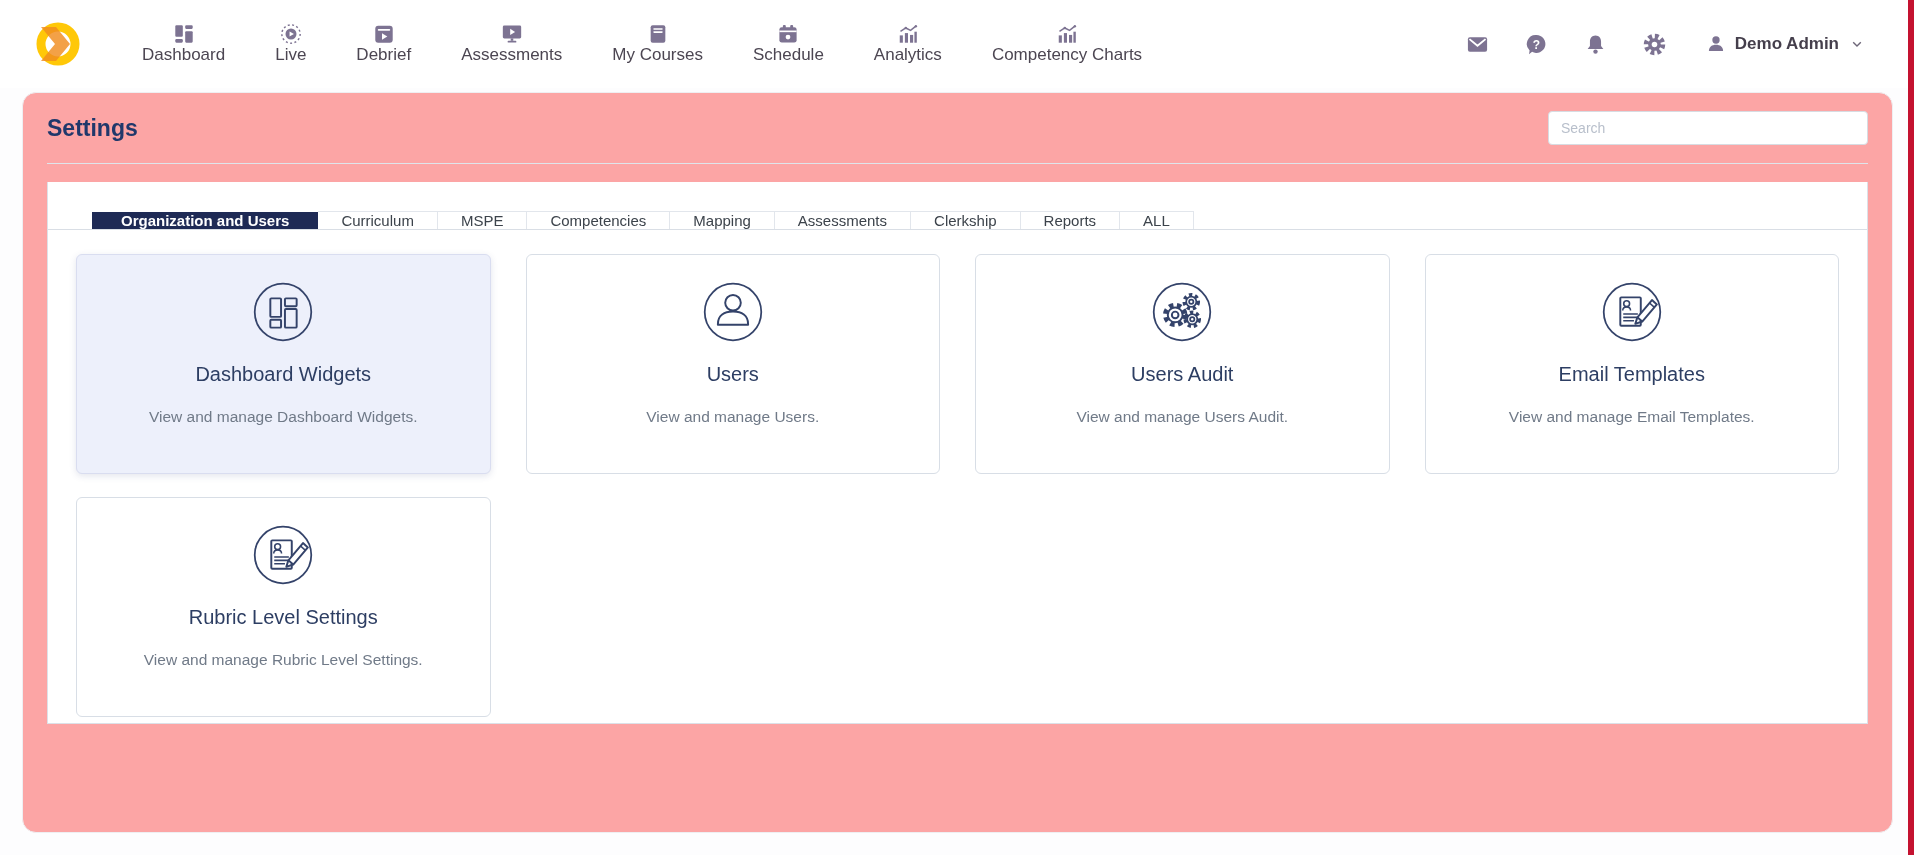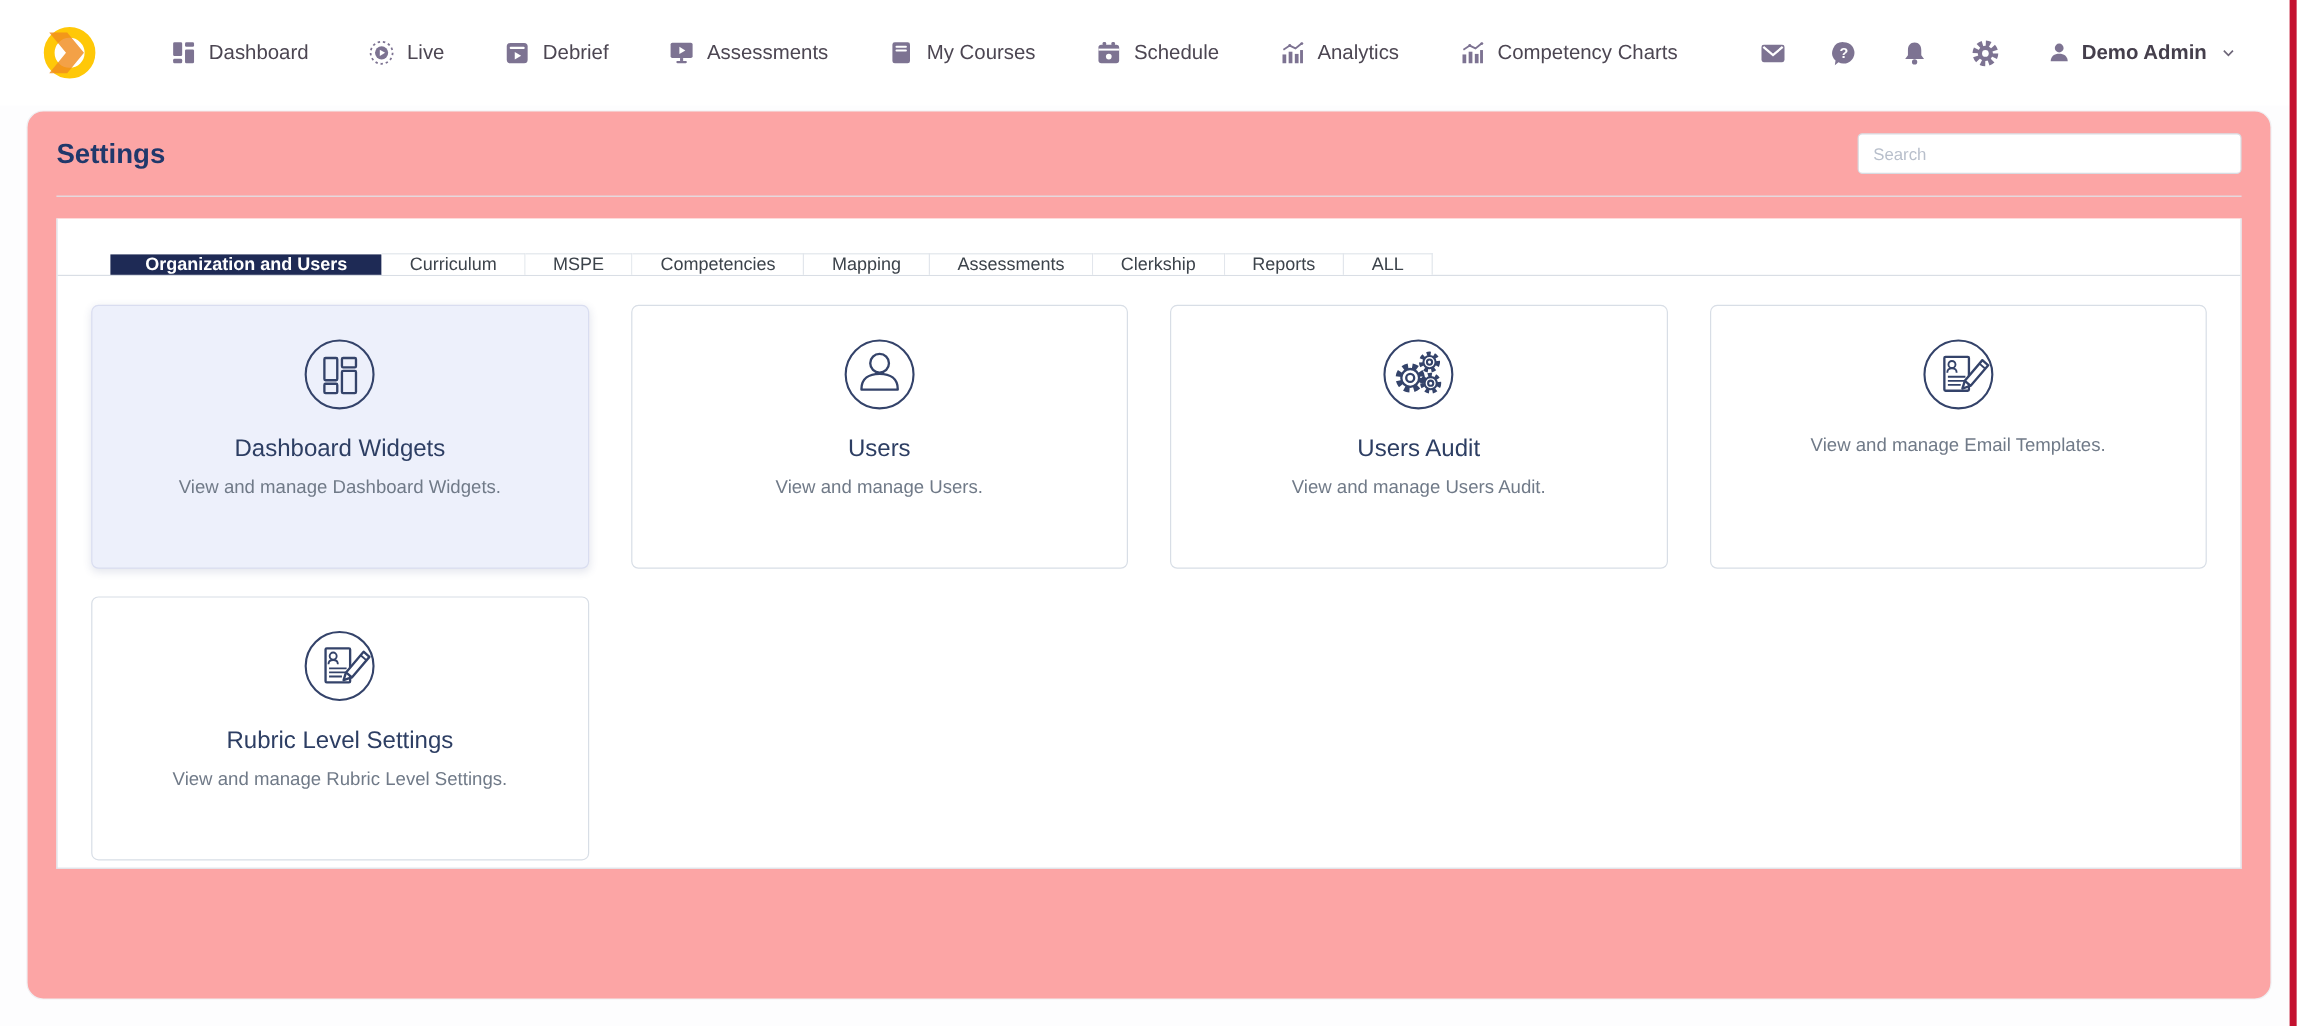--- a/index.html
+++ b/index.html
@@ -12,21 +12,21 @@
   }
 
   
   .navbar {
     height: 88px; background: #ffffff;
     display: flex; align-items: center;
     padding: 0 50px 0 32px;
   }
   .logo { width: 48px; height: 48px; flex: 0 0 auto; cursor: pointer; }
   .nav-menu { display: flex; align-items: center; column-gap: 50px; margin-left: 62px; flex: 1 1 auto; }
-  .nav-item { display: flex; align-items: center; column-gap: 10px; cursor: pointer; white-space: nowrap; }
+  .nav-item { display: flex; align-items: center; column-gap: 10px; cursor: pointer; white-space: nowrap; flex-direction: column; }
   .nav-ico { width: 22px; height: 22px; color: var(--nav-icon-purple, #7d7392); display: inline-flex; }
   .nav-ico svg { width: 100%; height: 100%; }
   .nav-label { font-size: 17px; color: #4c4652; }
   .nav-actions { display: flex; align-items: center; column-gap: 36px; margin-left: 30px; }
   .action-ico { width: 23px; height: 23px; color: var(--nav-icon-purple, #7d7392); cursor: pointer; display: inline-flex; }
   .action-ico svg { width: 100%; height: 100%; }
   .user-chip { display: flex; align-items: center; column-gap: 9px; margin-left: 40px; cursor: pointer; }
   .user-ico { width: 20px; height: 20px; color: var(--nav-icon-purple, #7d7392); display: inline-flex; }
   .user-ico svg { width: 100%; height: 100%; }
   .user-name { font-size: 17px; font-weight: bold; color: #453f4c; white-space: nowrap; }
@@ -104,21 +104,21 @@
     cursor: pointer;
   }
   .scard.highlighted {
     background: var(--highlight-card-bg, #edf0fb);
     border-color: #d9ddf0;
     box-shadow: 0 2px 7px rgba(60, 70, 130, 0.14);
   }
   .circle-icon { width: 78px; height: 78px; margin: 0 auto; color: #34436a; }
   .circle-icon svg { width: 100%; height: 100%; }
   .scard-title { margin-top: 12px; font-size: 20px; color: #2d3e63; }
-  .scard-desc { margin-top: 12px; font-size: 15.5px; color: #707a88; }
+  .scard-desc { margin-top: 22px; font-size: 15.5px; color: #707a88; }
 
   
   .edge-strip {
     position: absolute; top: 0; right: 0;
     width: 6px; height: 855px;
     background: var(--edge-strip-red, #c41230);
   }
 </style>
 </head>
 <body>
@@ -325,20 +325,21 @@
           <div class="circle-icon"><svg viewBox="0 0 80 80" fill="none" stroke="currentColor" stroke-width="2">
               <circle cx="40" cy="40" r="29" stroke-width="1.8"></circle>
               <rect x="28" y="25" width="21" height="29" rx="1"></rect>
               <circle cx="34.5" cy="31.5" r="3" stroke-width="1.6"></circle>
               <path d="M30.5 38.5 c0-2.6 1.9-3.6 4-3.6 s4 1 4 3.6" stroke-width="1.6"></path>
               <path d="M31 42 h15 M31 45.5 h15 M31 49 h11" stroke-width="1.6"></path>
               <path d="M45.5 45.5 L60.5 27.8 l5 4.4 L50.5 49.8 Z" fill="#fff" stroke-linejoin="round"></path>
               <path d="M45.5 45.5 l-2.1 6.6 6.9-2.4" stroke-linejoin="round"></path>
               <path d="M58 30.8 l5 4.4" stroke-width="1.6"></path>
             </svg></div>
+          <div class="scard-title">Email Templates</div>
           <div class="scard-desc">View and manage Email Templates.</div>
         </div>
         <div class="scard">
           <div class="circle-icon"><svg viewBox="0 0 80 80" fill="none" stroke="currentColor" stroke-width="2">
               <circle cx="40" cy="40" r="29" stroke-width="1.8"></circle>
               <rect x="28" y="25" width="21" height="29" rx="1"></rect>
               <circle cx="34.5" cy="31.5" r="3" stroke-width="1.6"></circle>
               <path d="M30.5 38.5 c0-2.6 1.9-3.6 4-3.6 s4 1 4 3.6" stroke-width="1.6"></path>
               <path d="M31 42 h15 M31 45.5 h15 M31 49 h11" stroke-width="1.6"></path>
               <path d="M45.5 45.5 L60.5 27.8 l5 4.4 L50.5 49.8 Z" fill="#fff" stroke-linejoin="round"></path>

